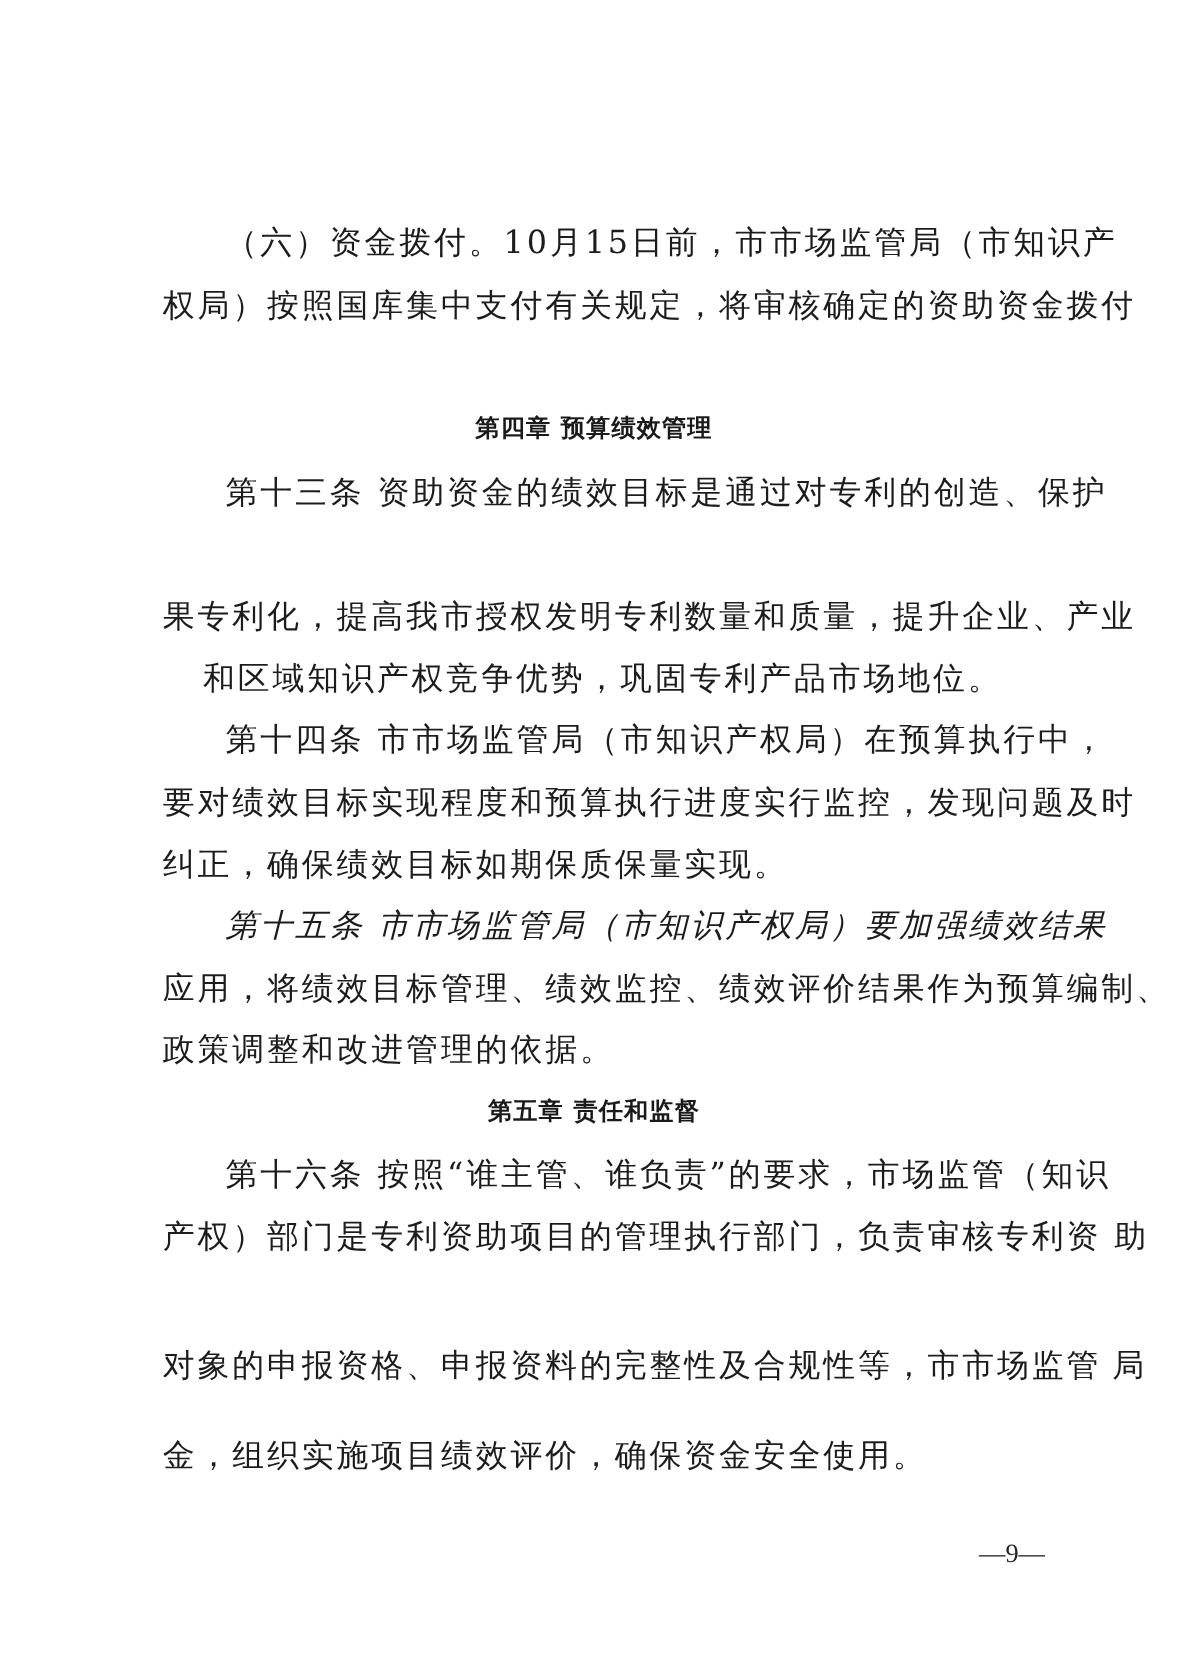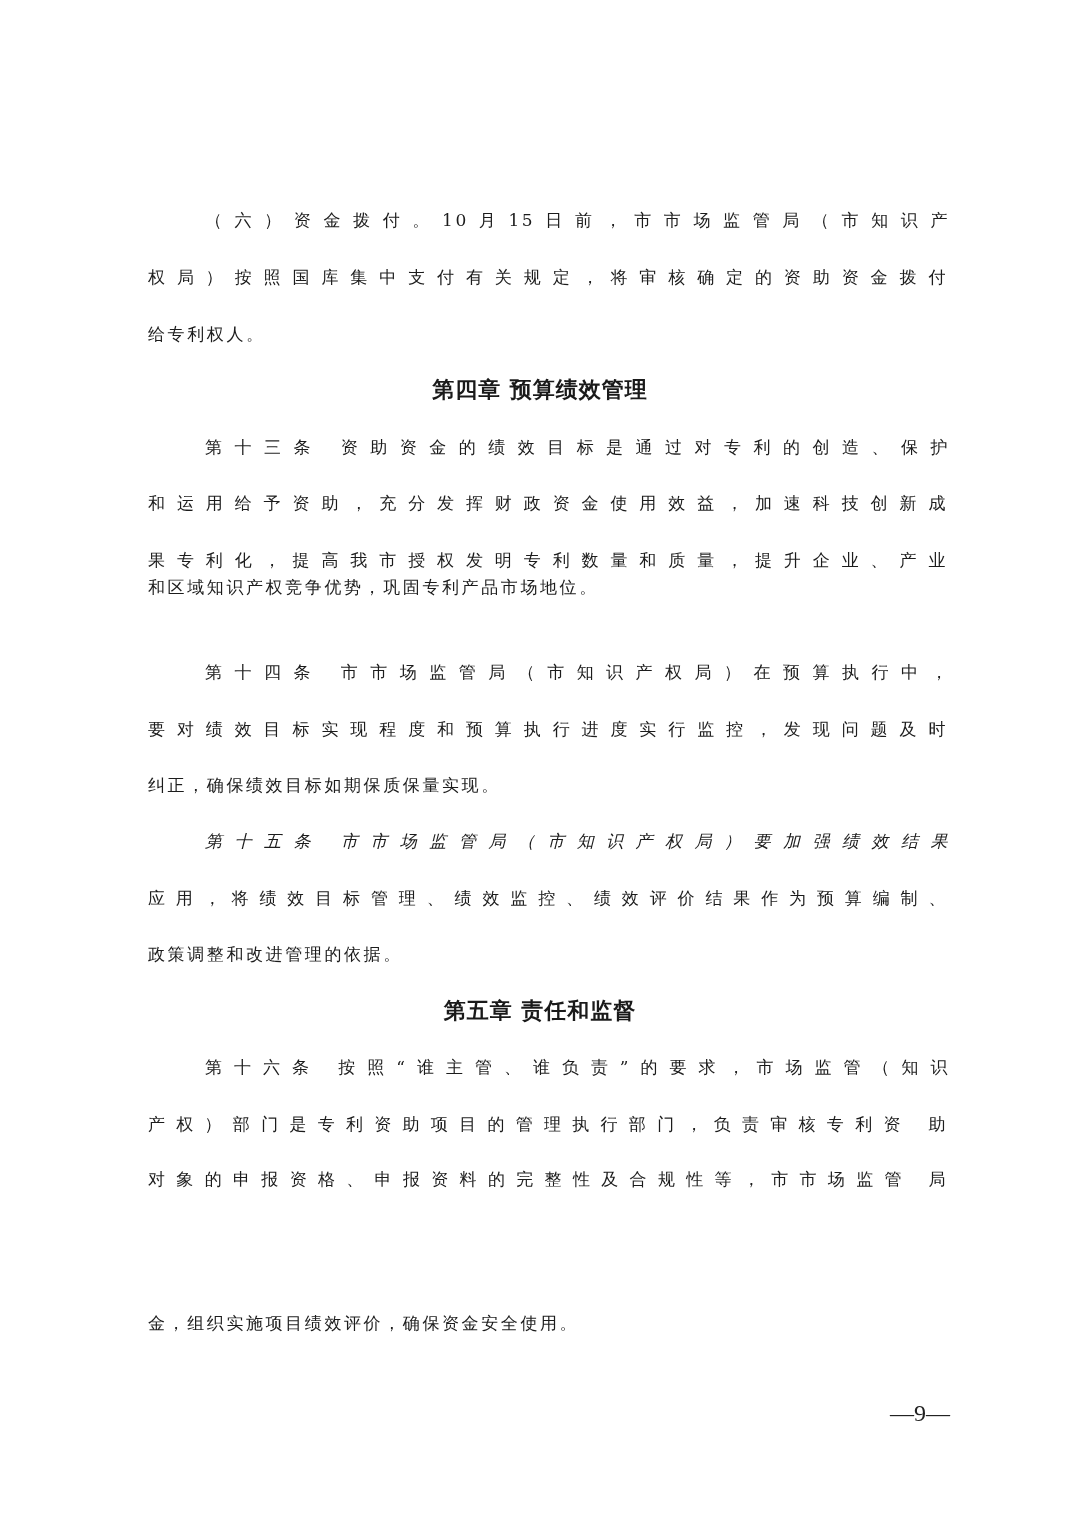--- a/index.html
+++ b/index.html
@@ -18,21 +18,21 @@
     .page {
       position: absolute;
       left: 0; top: 0;
       width: 1080px;
       height: 1527px;
     }
     .line {
       position: absolute;
       left: 148px;
       width: 800px;
-      font-size: 17px;
+      font-size: 29px;
       line-height: 40px;
       height: 40px;
       white-space: nowrap;
       letter-spacing: 2.6px;
       color: #1c1c1c;
     }
     .line.indent { left: 205px; width: 745px; }
     .line.justify {
       text-align: justify;
       text-align-last: justify;
@@ -62,38 +62,36 @@
       font-family: "Liberation Serif", "DejaVu Serif", serif;
     }
   </style>
 </head>
 <body>
 
 <div class="page">
 
   <div class="line indent justify" style="top:200px;">（六）资金拨付。10月15日前，市市场监管局（市知识产</div>
   <div class="line justify" style="top:257px;">权局）按照国库集中支付有关规定，将审核确定的资助资金拨付</div>
-  <div class="line" style="top:314px;">给专利权人。</div>
 
   <div class="heading" style="top:370px;">第四章  预算绩效管理</div>
 
   <div class="line indent justify" style="top:427px;">第十三条 资助资金的绩效目标是通过对专利的创造、保护</div>
-  <div class="line justify" style="top:483px;">和运用给予资助，充分发挥财政资金使用效益，加速科技创新成</div>
   <div class="line justify" style="top:540px;">果专利化，提高我市授权发明专利数量和质量，提升企业、产业</div>
-  <div class="line" style="top:567px;">和区域知识产权竞争优势，巩固专利产品市场地位。</div>
+  <div class="line" style="top:596px;text-align:center;">和区域知识产权竞争优势，巩固专利产品市场地位。</div>
 
   <div class="line justify" style="top:709px;">要对绩效目标实现程度和预算执行进度实行监控，发现问题及时</div>
   <div class="line indent justify" style="top:652px;">第十四条 市市场监管局（市知识产权局）在预算执行中，</div>
   <div class="line" style="top:765px;">纠正，确保绩效目标如期保质保量实现。</div>
 
   <div class="line indent justify" style="top:821px;font-style:italic;">第十五条 市市场监管局（市知识产权局）要加强绩效结果</div>
   <div class="line justify" style="top:878px;">应用，将绩效目标管理、绩效监控、绩效评价结果作为预算编制、</div>
   <div class="line" style="top:934px;">政策调整和改进管理的依据。</div>
 
   <div class="heading" style="top:991px;">第五章  责任和监督</div>
 
   <div class="line indent justify" style="top:1047px;">第十六条 按照“谁主管、谁负责”的要求，市场监管（知识</div>
   <div class="line justify" style="top:1104px;">产权）部门是专利资助项目的管理执行部门，负责审核专利资 助</div>
-  <div class="line justify" style="top:1160px;font-family:Liberation Serif, serif;">对象的申报资格、申报资料的完整性及合规性等，市市场监管 局</div>
+  <div class="line justify" style="top:1222px;font-family:Liberation Serif, serif;">对象的申报资格、申报资料的完整性及合规性等，市市场监管 局</div>
   <div class="line" style="top:1291px;margin-top:12px;">金，组织实施项目绩效评价，确保资金安全使用。</div>
 
   <div class="page-number">—9—</div>
 </div>
 
 </body></html>

